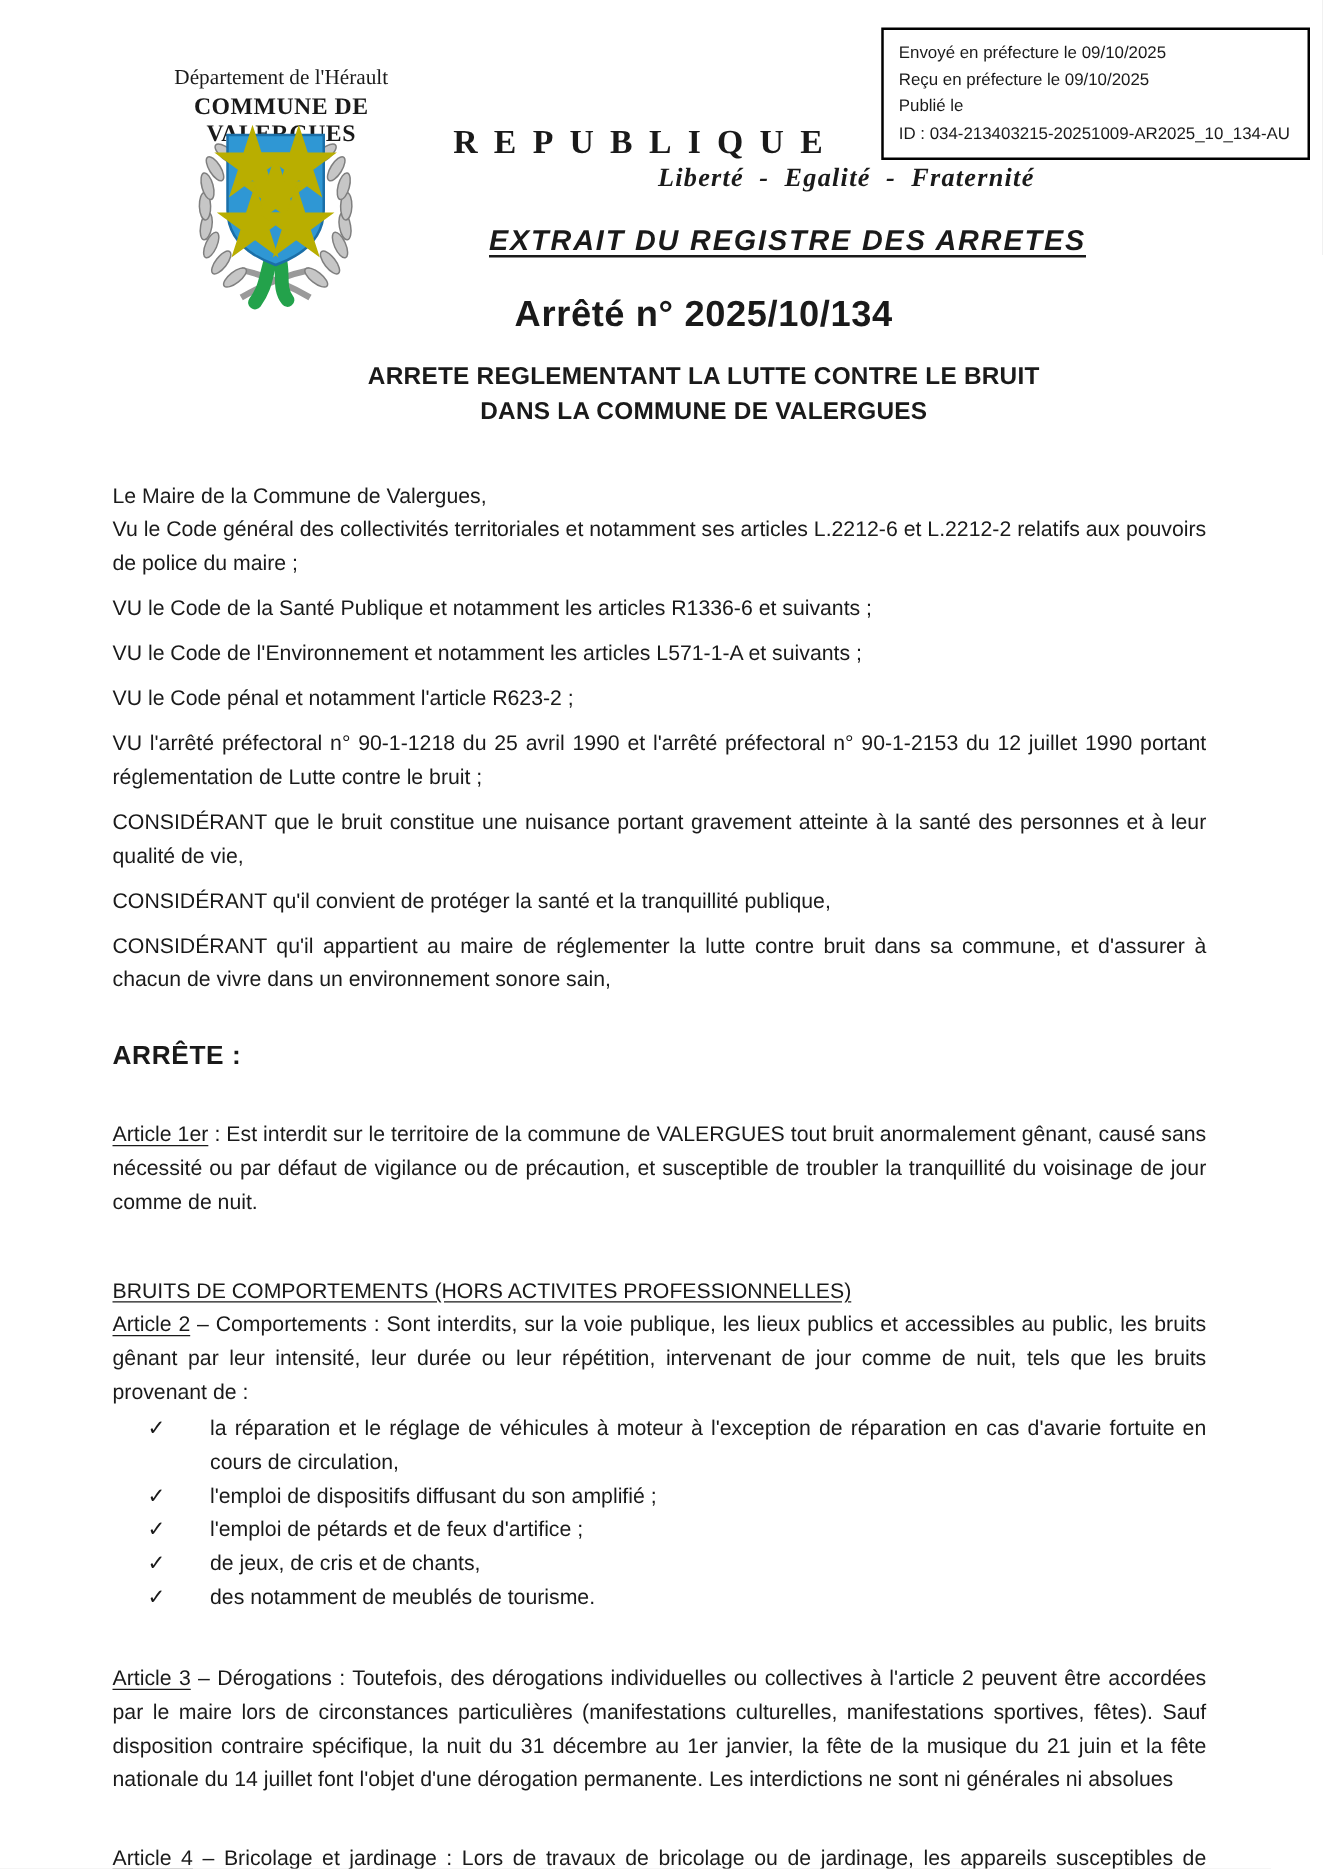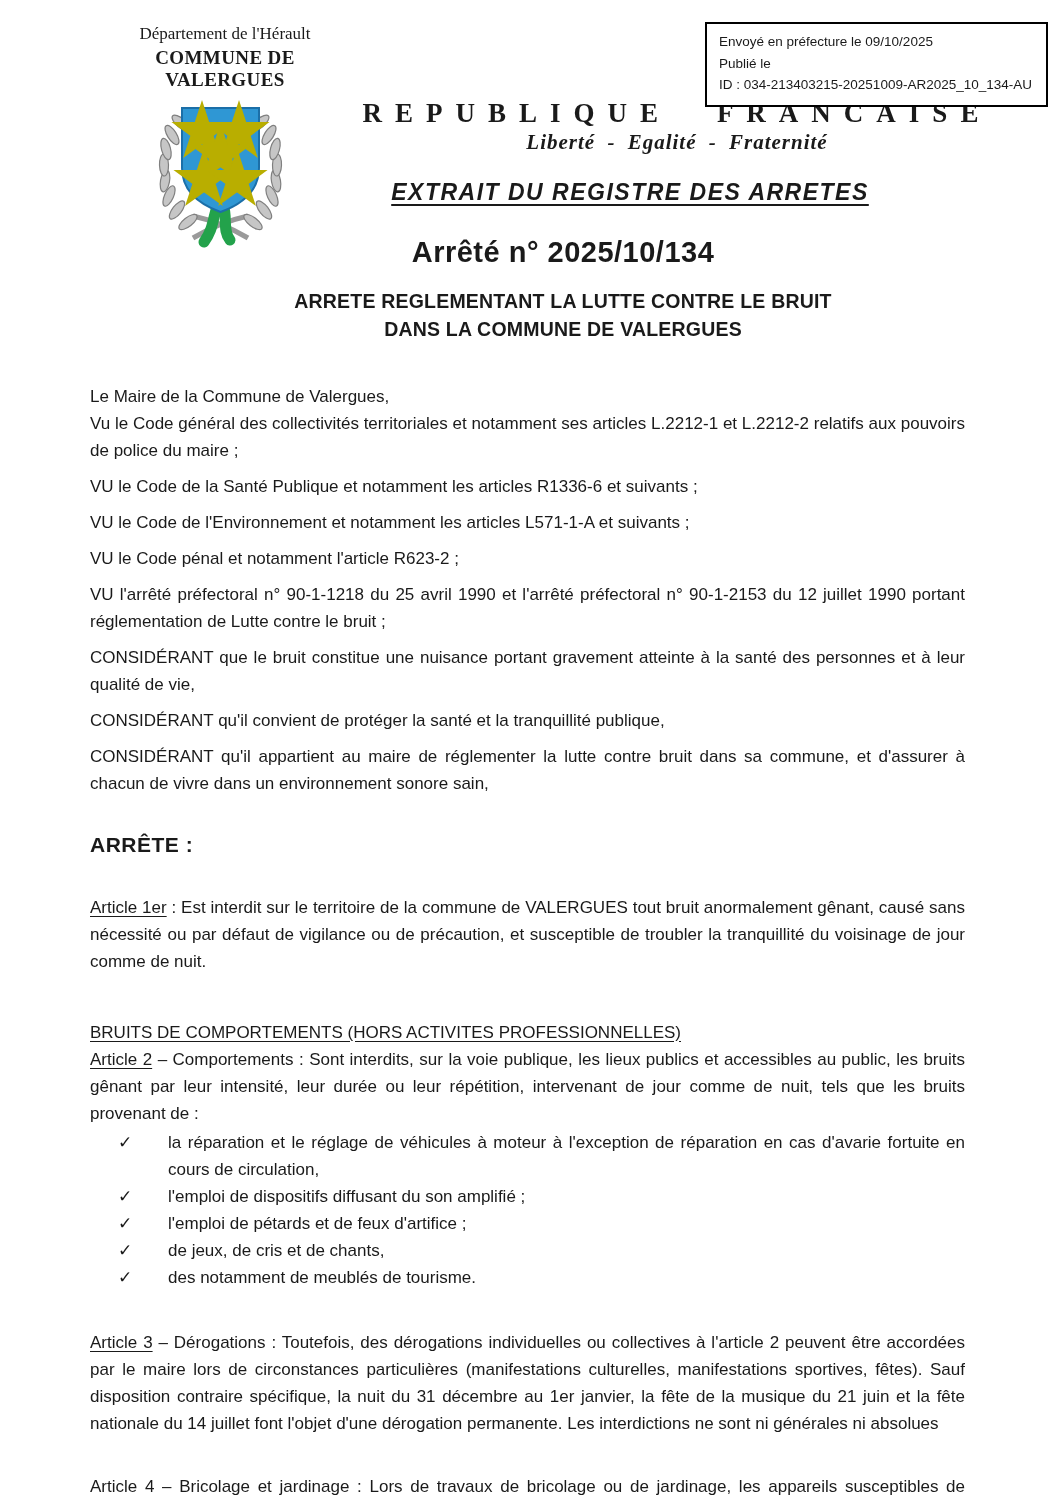--- a/index.html
+++ b/index.html
@@ -7,21 +7,21 @@
     position:relative;
     width:1058px;height:1495px;
     background:#ffffff;
     overflow:hidden;
     font-family:"Liberation Sans",sans-serif;
     color:#1a1a1a;
     box-sizing:border-box;
   }
   
   .header-left{
-    position:absolute;left:100px;top:24px;width:250px;
+    position:absolute;left:100px;top:52px;width:250px;
     text-align:center;font-family:"Liberation Serif",serif;
   }
   .dept{font-size:17px;}
   .commune{font-size:19px;font-weight:bold;margin-top:3px;letter-spacing:.4px;}
   
   .stamp{
     position:absolute;left:705px;top:22px;width:343px;
     border:2px solid #000;background:#fff;
     padding:7px 12px 9px 12px;box-sizing:border-box;
     font-size:13.5px;line-height:21.5px;z-index:5;
@@ -69,20 +69,21 @@
   .art3{margin-top:38px !important;}
   .art4{margin-top:36px !important;}
 </style>
 </head>
 <body>
 
 <div class="page">
 
   <div class="stamp">
     <div>Envoyé en préfecture le 09/10/2025</div>
+    <div>Reçu en préfecture le 09/10/2025</div>
     <div>Publié le</div>
     <div>ID : 034-213403215-20251009-AR2025_10_134-AU</div>
   </div>
 
   <div class="header-left">
     <div class="dept">Département de l'Hérault</div>
     <div class="commune">COMMUNE DE VALERGUES</div>
   </div>
 
   <div class="logo">
@@ -138,21 +139,21 @@
   <div class="main-title">Arrêté n° 2025/10/134</div>
 
   <div class="subject">
     <div>ARRETE REGLEMENTANT LA LUTTE CONTRE LE BRUIT</div>
     <div>DANS LA COMMUNE DE VALERGUES</div>
   </div>
 
   <div class="content">
 
     <p>Le Maire de la Commune de Valergues,</p>
-    <p>Vu le Code général des collectivités territoriales et notamment ses articles L.2212-1 et L.2212-2 relatifs aux pouvoirs de police du maire ;</p>
+    <p>Vu le Code général des collectivités territoriales et notamment ses articles L.2212-6 et L.2212-2 relatifs aux pouvoirs de police du maire ;</p>
 
     <p class="gap">VU le Code de la Santé Publique et notamment les articles R1336-6 et suivants ;</p>
     <p class="gap">VU le Code de l'Environnement et notamment les articles L571-1-A et suivants ;</p>
     <p class="gap">VU le Code pénal et notamment l'article R623-2 ;</p>
     <p class="gap">VU l'arrêté préfectoral n° 90-1-1218 du 25 avril 1990 et l'arrêté préfectoral n° 90-1-2153 du 12 juillet 1990 portant réglementation de Lutte contre le bruit ;</p>
     <p class="gap">CONSIDÉRANT que le bruit constitue une nuisance portant gravement atteinte à la santé des personnes et à leur qualité de vie,</p>
     <p class="gap">CONSIDÉRANT qu'il convient de protéger la santé et la tranquillité publique,</p>
     <p class="gap">CONSIDÉRANT qu'il appartient au maire de réglementer la lutte contre bruit dans sa commune, et d'assurer à chacun de vivre dans un environnement sonore sain,</p>
 
     <p class="arrete-head">ARRÊTE :</p>

